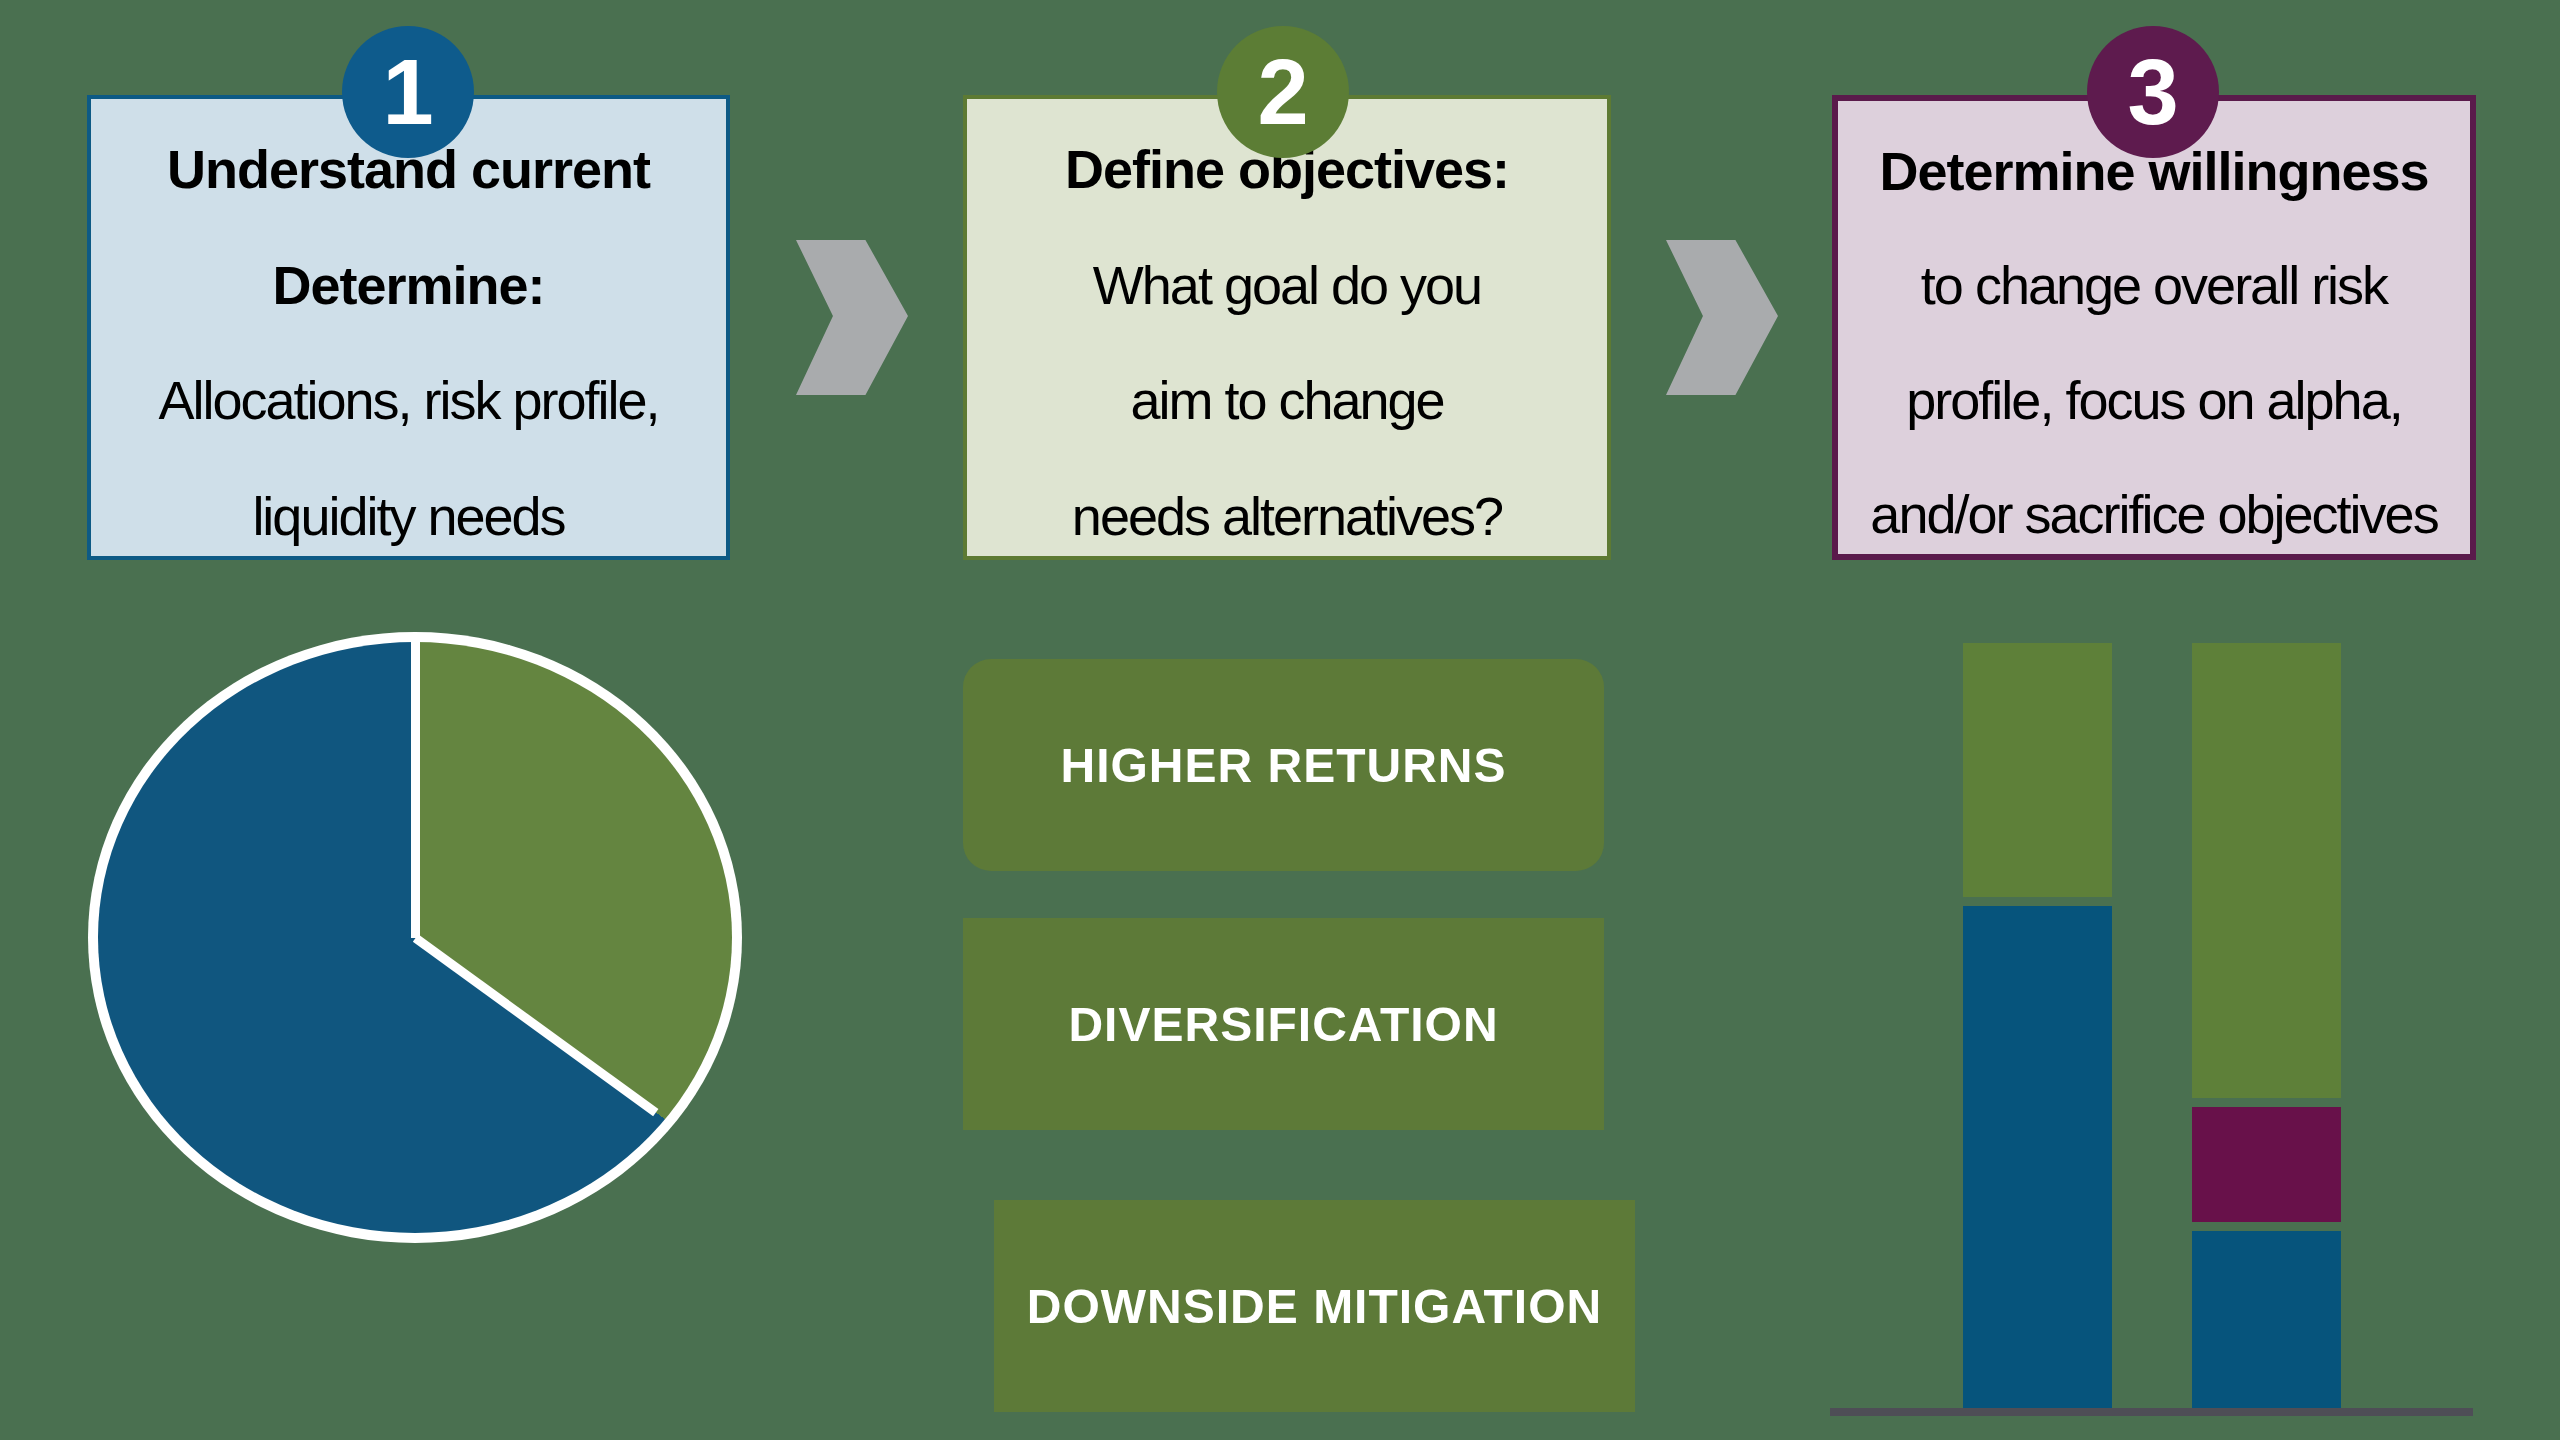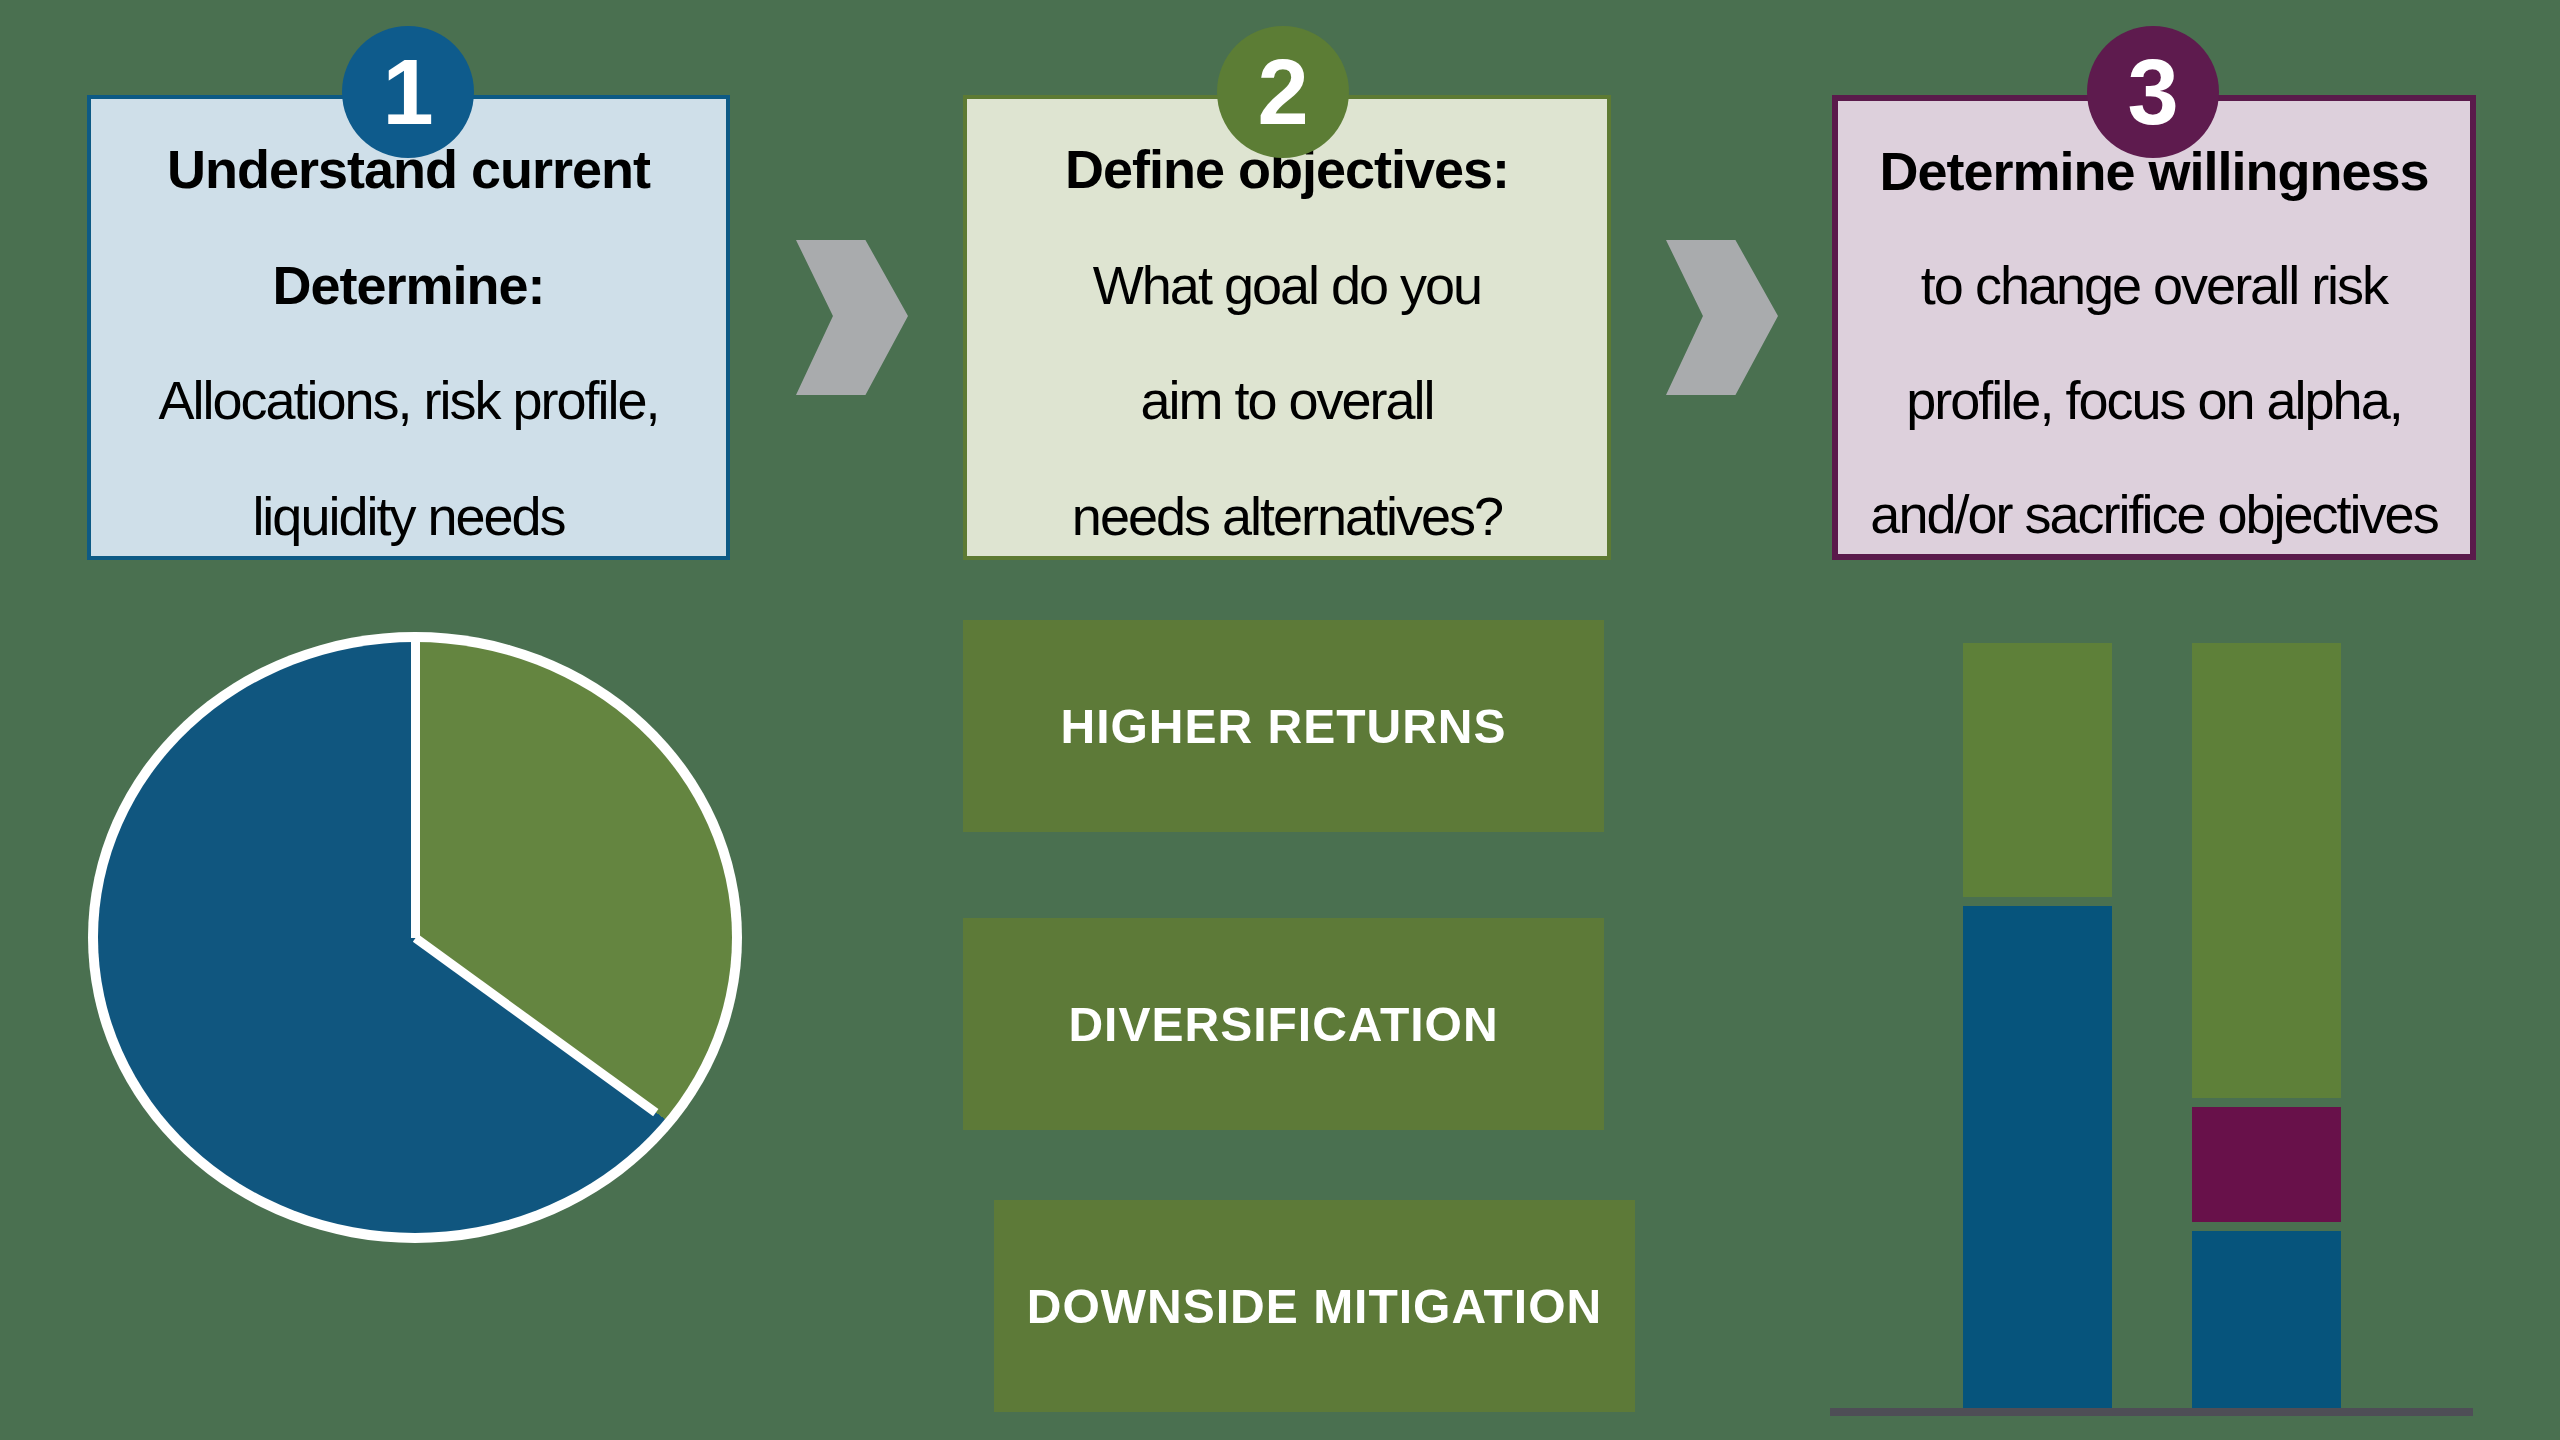--- a/index.html
+++ b/index.html
@@ -44,21 +44,21 @@
     position:absolute;left:50%;bottom:50%;width:9px;height:297px;margin-left:-4.5px;
     background:#ffffff;transform-origin:50% 100%;
   }
 
   
   .pill{
     position:absolute;left:963px;width:641px;height:212px;
     display:flex;align-items:center;justify-content:center;
     color:#ffffff;font-weight:bold;font-size:48px;letter-spacing:1px;
   }
-  .pill1{top:620px;} .pill2{top:918px;} .pill3{top:1200px;}
+  .pill1{top:659px;border-radius:28px;} .pill2{top:918px;} .pill3{top:1200px;}
 
   
   .bar{position:absolute;top:643px;display:flex;flex-direction:column;}
   .bar-left{left:1963px;width:149px;}
   .bar-right{left:2192px;width:149px;}
   .baseline{position:absolute;left:1830px;top:1408px;width:643px;height:8px;}
 </style>
 </head>
 <body>
 
@@ -72,21 +72,21 @@
   </div>
   <div class="badge badge1" style="background-color: rgb(14, 91, 140);">
     <span>1</span>
   </div>
 
   <div class="chevron chevron1" style="background-color: rgb(169, 171, 173);"></div>
 
   <div class="box box2" style="background-color: rgb(222, 228, 209); border-color: rgb(93, 122, 51);">
     <div class="line bold">Define objectives:</div>
     <div class="line">What goal do you</div>
-    <div class="line">aim to overall</div>
+    <div class="line">aim to change</div>
     <div class="line">needs alternatives?</div>
   </div>
   <div class="badge badge2" style="background-color: rgb(92, 125, 53);">
     <span>2</span>
   </div>
 
   <div class="chevron chevron2" style="background-color: rgb(169, 171, 173);"></div>
 
   <div class="box box3" style="background-color: rgb(221, 208, 220); border-color: rgb(90, 26, 75);">
     <div class="line bold">Determine willingness</div>

